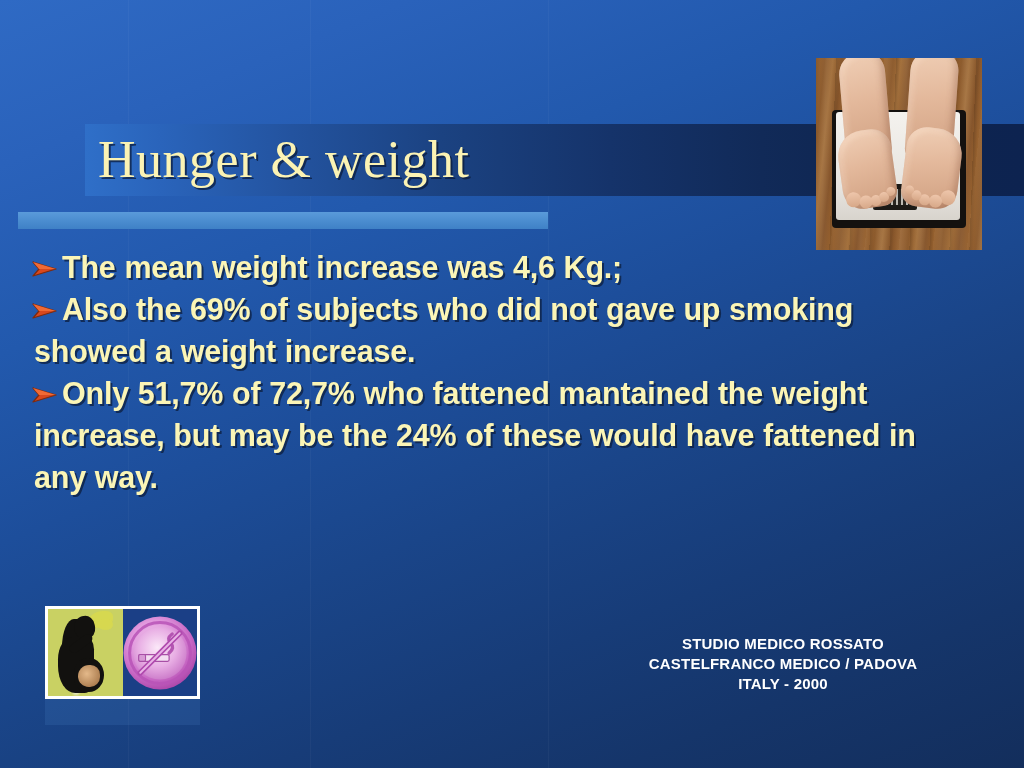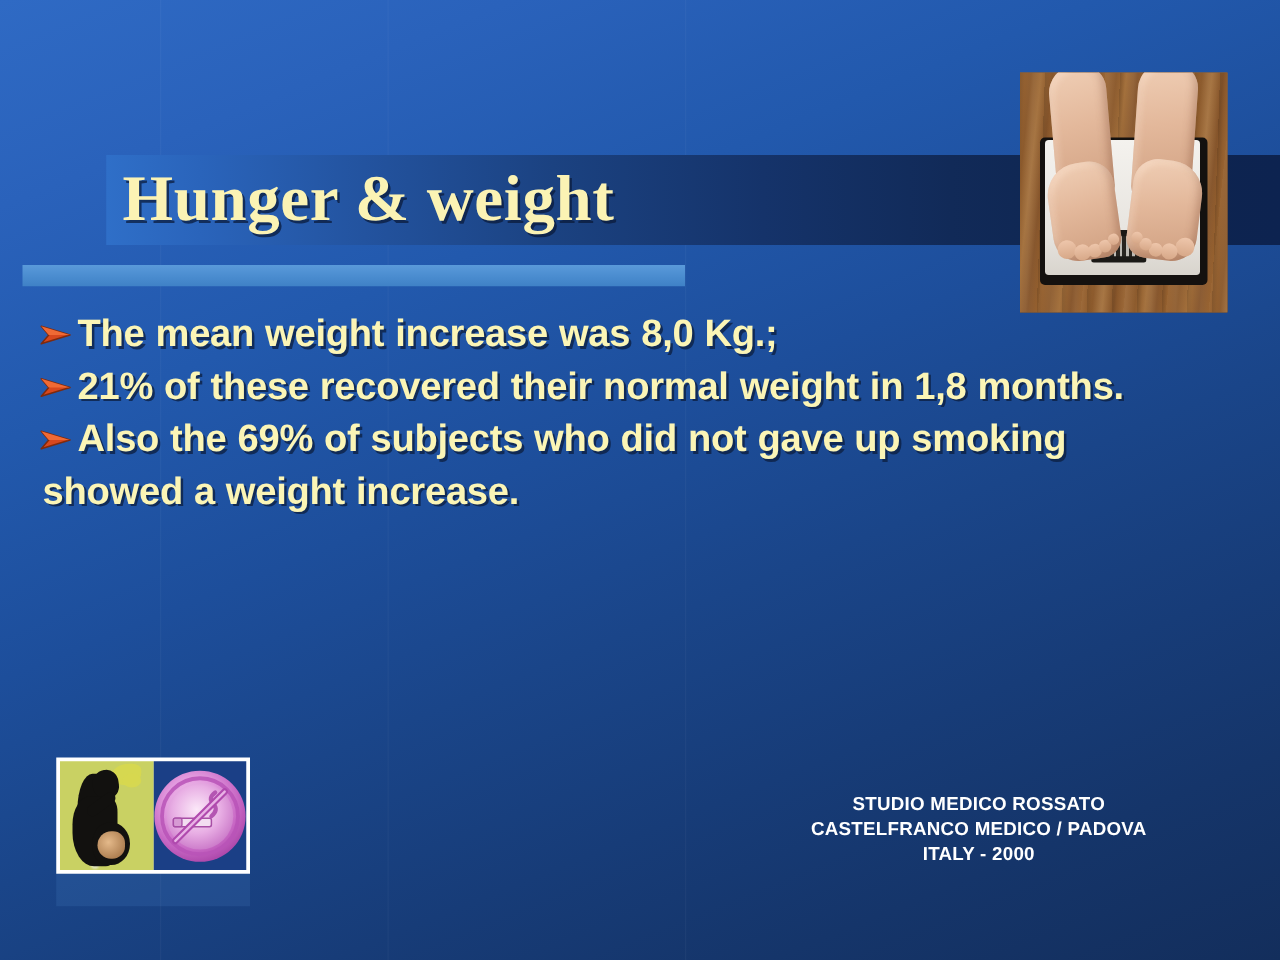--- a/index.html
+++ b/index.html
@@ -63,21 +63,21 @@
   }
   #title-text {
     position: absolute;
     left: 98px;
     top: 126px;
     width: 760px;
     height: 70px;
     line-height: 68px;
     font-family: "Liberation Serif", "DejaVu Serif", serif;
     font-size: 52px;
-    font-weight: 700;
+    font-weight: 400;
     color: #fbf3b4;
     letter-spacing: 0.5px;
     text-shadow: 2px 2px 0 rgba(10,25,55,0.72);
     white-space: nowrap;
   }
 
   
   #accent-bar {
     position: absolute;
     left: 18px;
@@ -331,41 +331,41 @@
   <div id="accent-bar"></div>
 
   <div id="body-block">
 
     <p class="para">
       <span class="bullet">
         <svg width="26" height="18" viewBox="0 0 26 18" aria-hidden="true">
           <path d="M1 2 L24 9 L1 16 L7 9 Z" fill="#d8481e" stroke="#7e2a0e" stroke-width="1.2" stroke-linejoin="round"></path>
           <path d="M1 2 L24 9 L7 9 Z" fill="#f06a35"></path>
         </svg>
-      </span><span class="ptext">The mean weight increase was 8,0 Kg.;</span>
+      </span><span class="ptext">The mean weight increase was 4,6 Kg.;</span>
     </p>
 
-    <p class="para">
-      <span class="bullet">
-        <svg width="26" height="18" viewBox="0 0 26 18" aria-hidden="true">
-          <path d="M1 2 L24 9 L1 16 L7 9 Z" fill="#d8481e" stroke="#7e2a0e" stroke-width="1.2" stroke-linejoin="round"></path>
-          <path d="M1 2 L24 9 L7 9 Z" fill="#f06a35"></path>
-        </svg>
-      </span><span class="ptext">21% of these recovered their normal weight in 1,8 months.</span>
-    </p>
 
     <p class="para">
       <span class="bullet">
         <svg width="26" height="18" viewBox="0 0 26 18" aria-hidden="true">
           <path d="M1 2 L24 9 L1 16 L7 9 Z" fill="#d8481e" stroke="#7e2a0e" stroke-width="1.2" stroke-linejoin="round"></path>
           <path d="M1 2 L24 9 L7 9 Z" fill="#f06a35"></path>
         </svg>
       </span><span class="ptext">Also the 69% of subjects who did not gave up smoking showed a weight increase.</span>
     </p>
 
+    <p class="para">
+      <span class="bullet">
+        <svg width="26" height="18" viewBox="0 0 26 18" aria-hidden="true">
+          <path d="M1 2 L24 9 L1 16 L7 9 Z" fill="#d8481e" stroke="#7e2a0e" stroke-width="1.2" stroke-linejoin="round"></path>
+          <path d="M1 2 L24 9 L7 9 Z" fill="#f06a35"></path>
+        </svg>
+      </span><span class="ptext">Only 51,7% of 72,7% who fattened mantained the weight increase, but may be the 24% of these would have fattened in any way.</span>
+    </p>
 
   </div>
 
   <div id="scale-photo">
     <div class="wood"></div>
     <div class="scale-body"></div>
     <div class="scale-top"></div>
     <div class="dial"></div>
 
     <div class="foot leg-l"></div>

